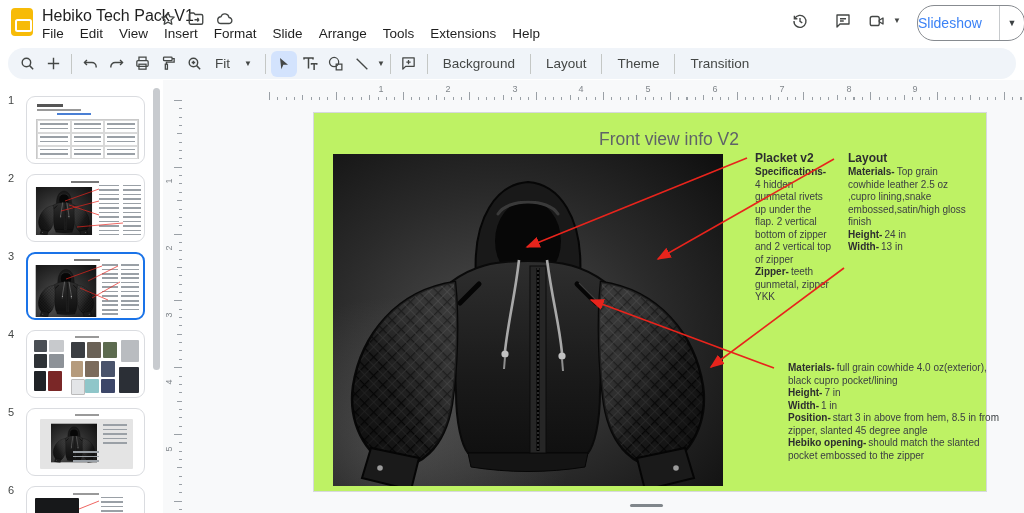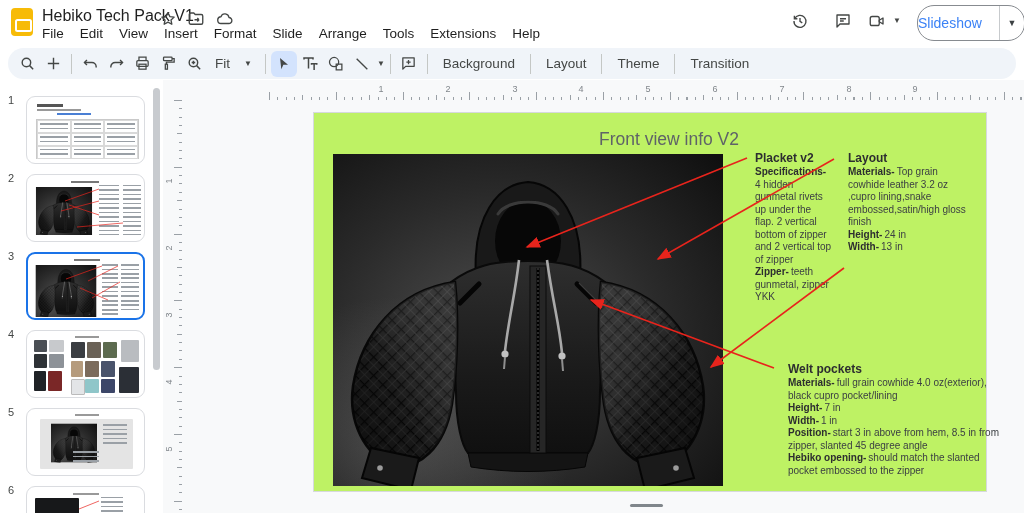--- a/index.html
+++ b/index.html
@@ -329,28 +329,27 @@
     </svg>
 
     <div class="ann" style="left:429px;top:38px;width:77px">
       <h4>Placket v2</h4>
       <div><b class="blk">Specifications-</b><span>4 hidden gunmetal rivets up under the flap. 2 vertical bottom of zipper and 2 vertical top of zipper</span></div>
       <div><b>Zipper-</b><span>teeth gunmetal, zipper YKK</span></div>
     </div>
 
     <div class="ann" style="left:522px;top:38px;width:127px">
       <h4>Layout</h4>
-      <div><b>Materials-</b><span>Top grain cowhide leather 3.2 oz ,cupro lining,snake embossed,satin/high gloss finish</span></div>
+      <div><b>Materials-</b><span>Top grain cowhide leather 2.5 oz ,cupro lining,snake embossed,satin/high gloss finish</span></div>
       <div><b>Height-</b><span>24 in</span></div>
       <div><b>Width-</b><span>13 in</span></div>
     </div>
 
 
     <div class="ann" style="left:462px;top:249px;width:222px">
-      <h4>Welt pockets</h4>
       <div><b>Materials-</b><span>full grain cowhide 4.0 oz(exterior), black cupro pocket/lining</span></div>
       <div><b>Height-</b><span>7 in</span></div>
       <div><b>Width-</b><span>1 in</span></div>
       <div><b>Position-</b><span>start 3 in above from hem, 8.5 in from zipper, slanted 45 degree angle</span></div>
       <div><b>Hebiko opening-</b><span>should match the slanted pocket embossed to the zipper</span></div>
     </div>
 
     <svg class="arrows" viewBox="0 0 672 378">
       <defs>
         <marker id="ah" markerWidth="9" markerHeight="7" refX="8" refY="3.5" orient="auto">

